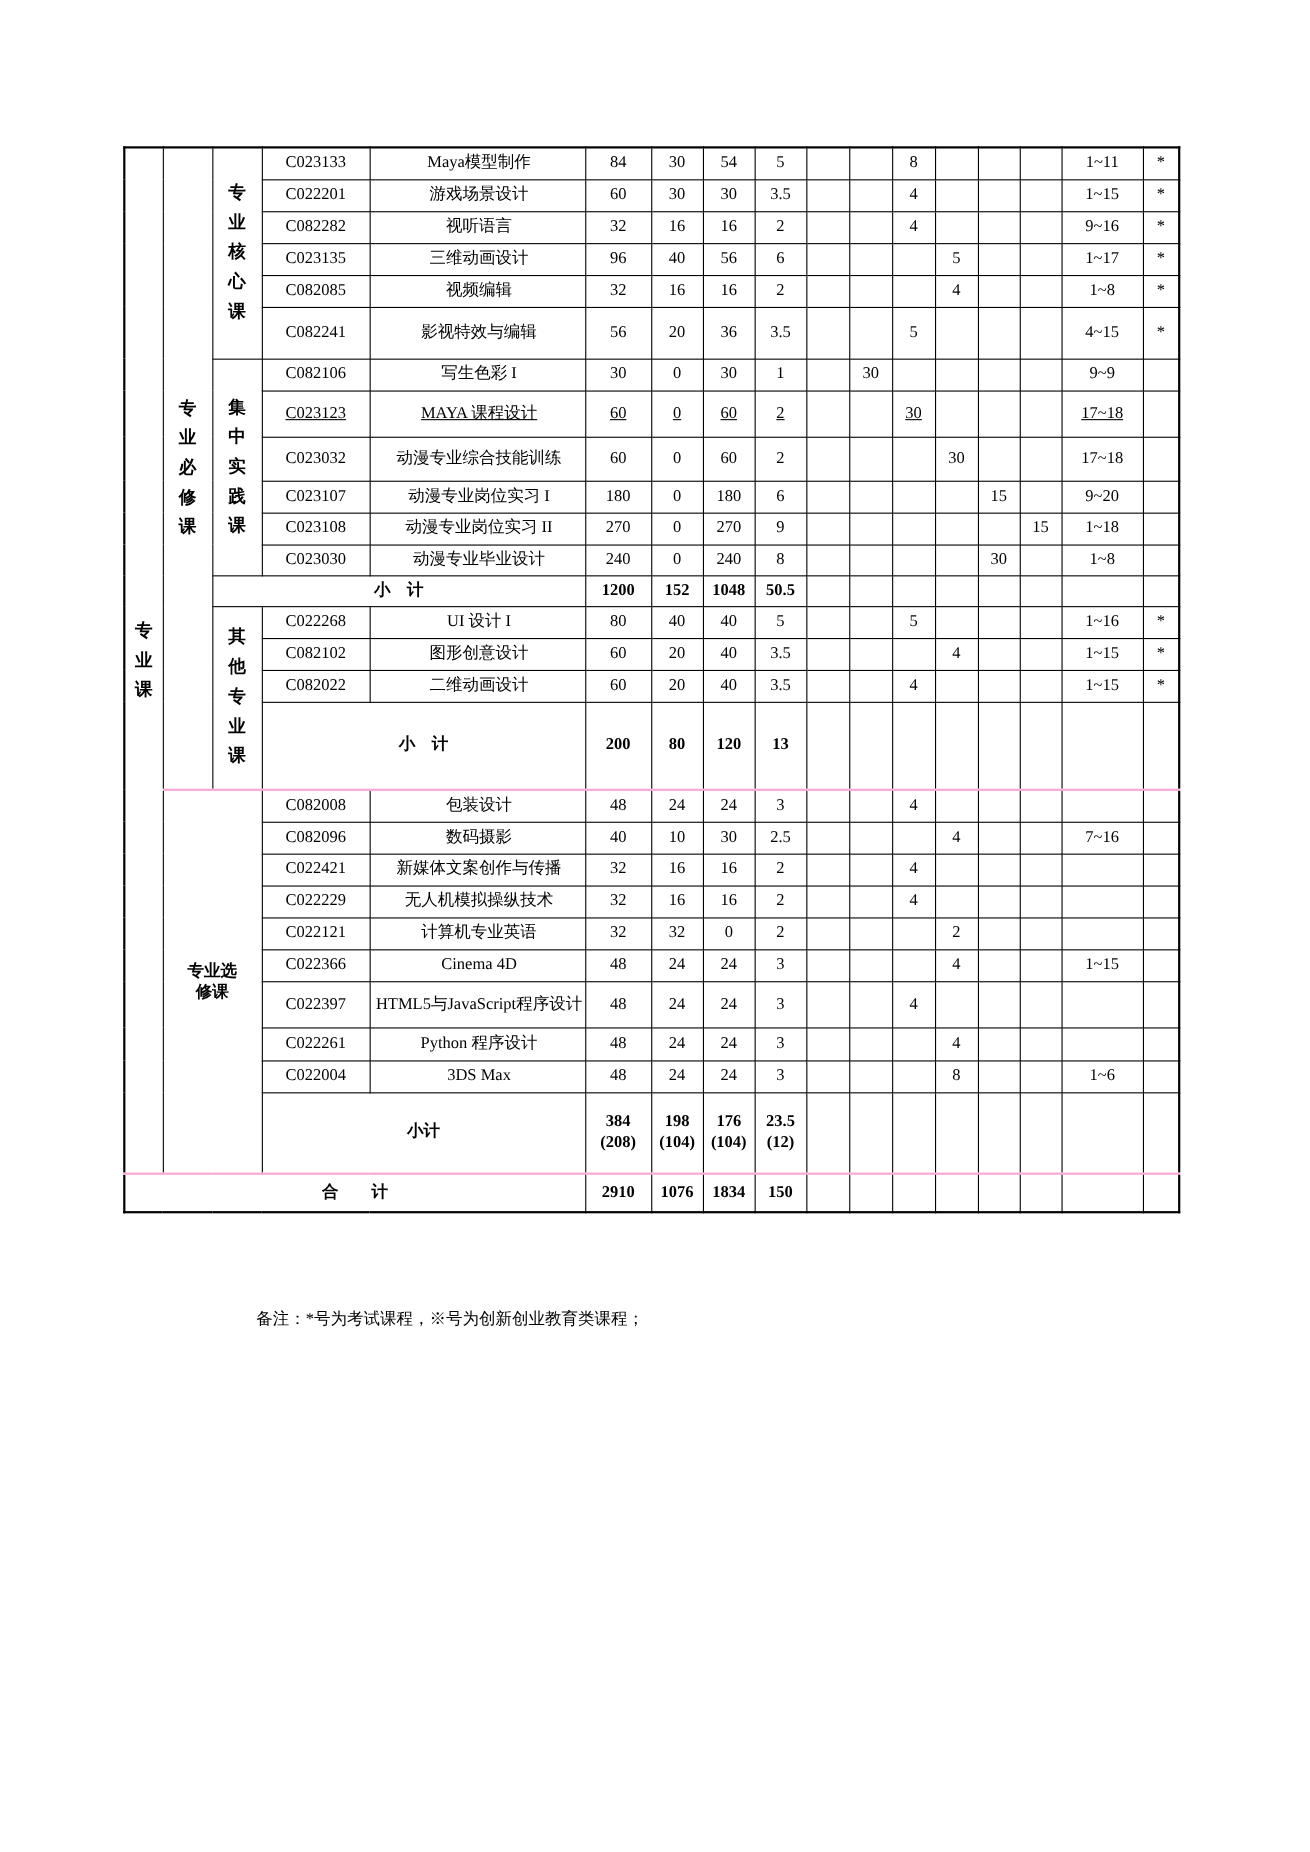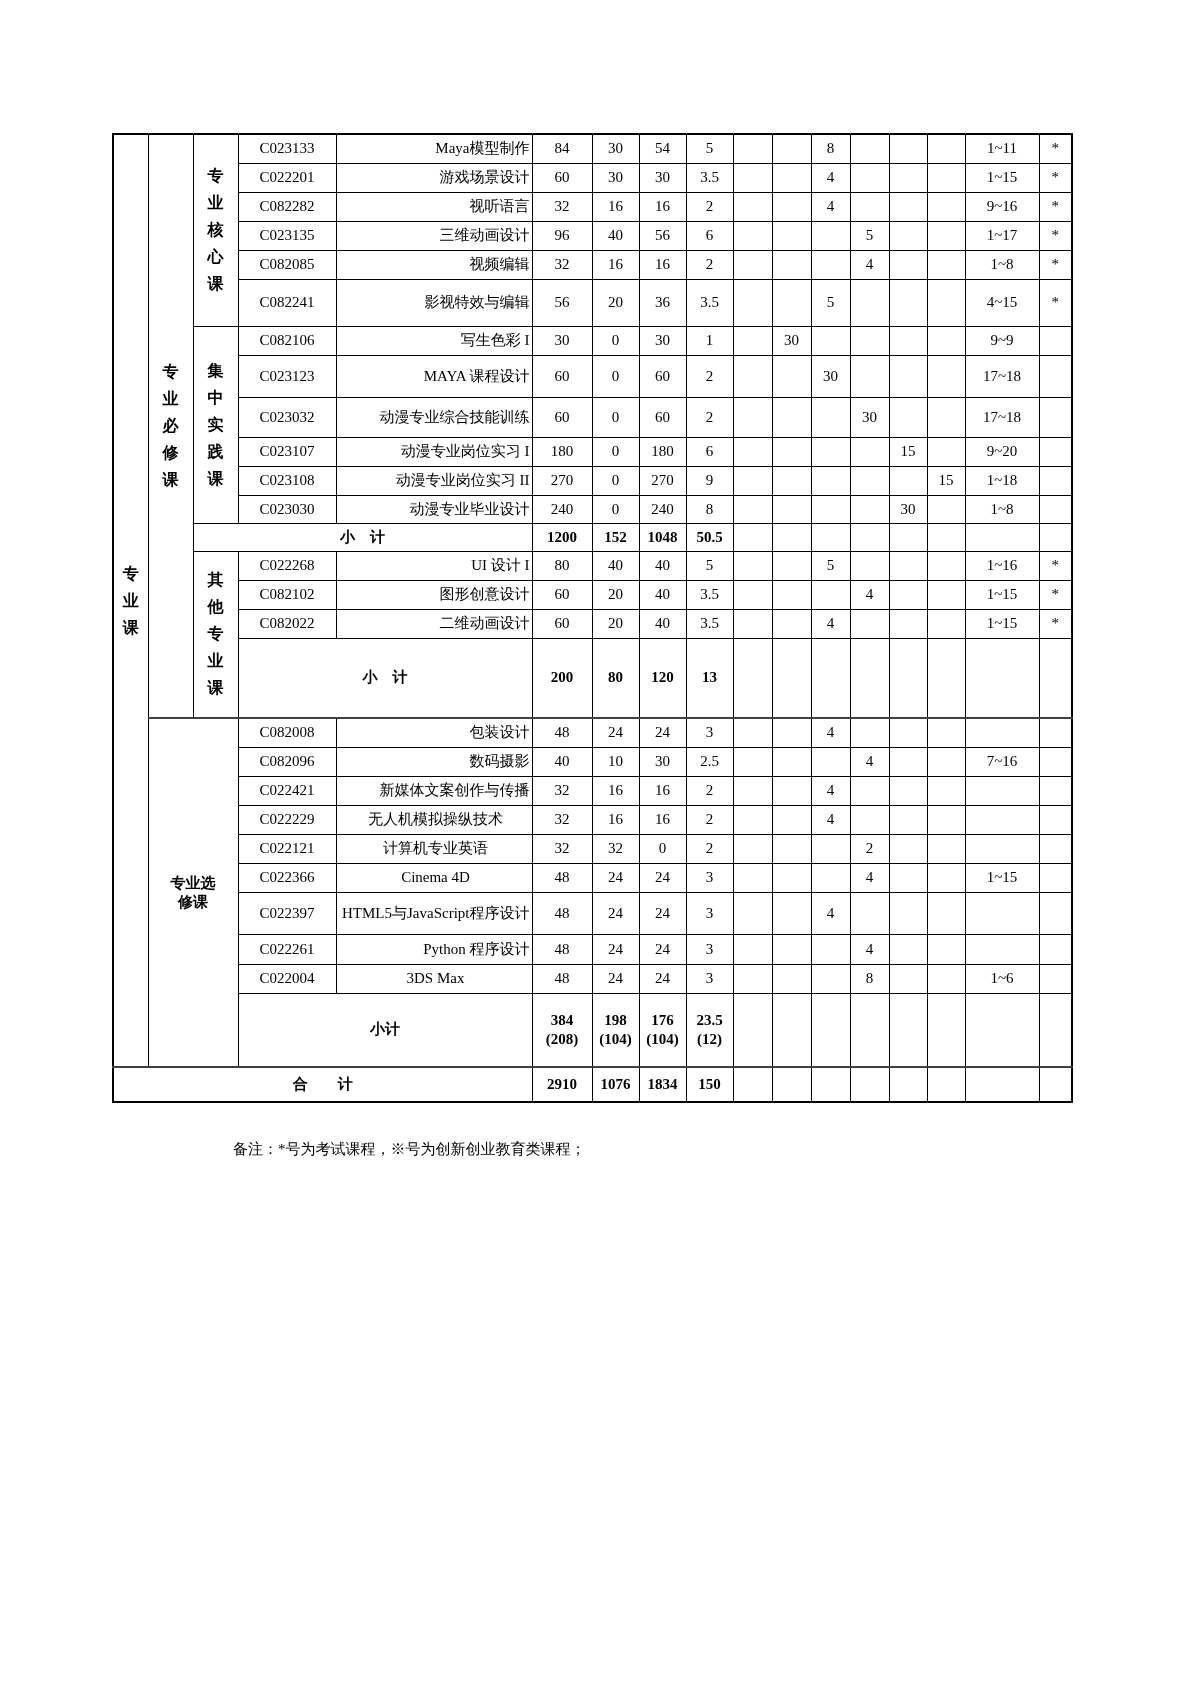--- a/index.html
+++ b/index.html
@@ -14,33 +14,33 @@
     position:absolute; left:112px; top:133px;
     border-collapse:collapse; table-layout:fixed;
     border:2px solid #000;
   }
   td {
     border:1px solid #000;
     text-align:center; vertical-align:middle;
     font-size:15px; line-height:1.25;
     padding:0 2px; overflow:hidden; position:relative;
   }
-  td.name { text-align:right; padding-left:5px; }
+  td.name { text-align:center; padding-left:5px; }
   td.ctr  { text-align:center;margin-top:24px; }
   td.b    { font-weight:bold; }
   td.pre  { white-space:pre-line; }
-  tr.sep td { border-top:2px solid #404040; }
+  tr.sep td { border-top:2px solid #f9a8d4; }
   .vstack {
     position:absolute; inset:0;
     display:flex; flex-direction:column;
     align-items:center; justify-content:center;
     gap:11px; font-weight:bold; font-size:16px; line-height:1;
   }
   .footnote {
-    position:absolute; left:233px; top:1140px;
+    position:absolute; left:233px; top:1190px;
     font-size:15px;
   }
   .pageno {
     position:absolute; left:0; right:0; top:1630px;
     text-align:center; font-size:14px;
   }
 </style>
 </head>
 <body>
 
@@ -205,21 +205,21 @@
           <td>1</td>
           <td></td>
           <td>30</td>
           <td></td>
           <td></td>
           <td></td>
           <td></td>
           <td>9~9</td>
           <td></td>
         </tr>
-        <tr style="height: 42px;">
+        <tr style="height: 42px; text-decoration: underline;">
           <td>C023123</td>
           <td class="name">MAYA 课程设计</td>
           <td>60</td>
           <td>0</td>
           <td>60</td>
           <td>2</td>
           <td></td>
           <td></td>
           <td>30</td>
           <td></td>

